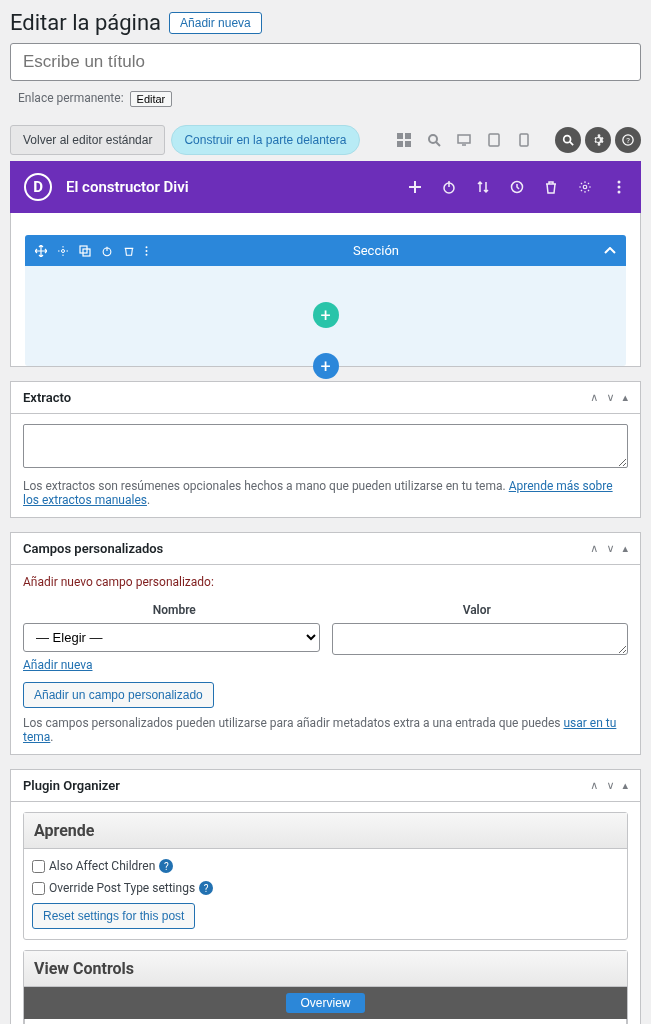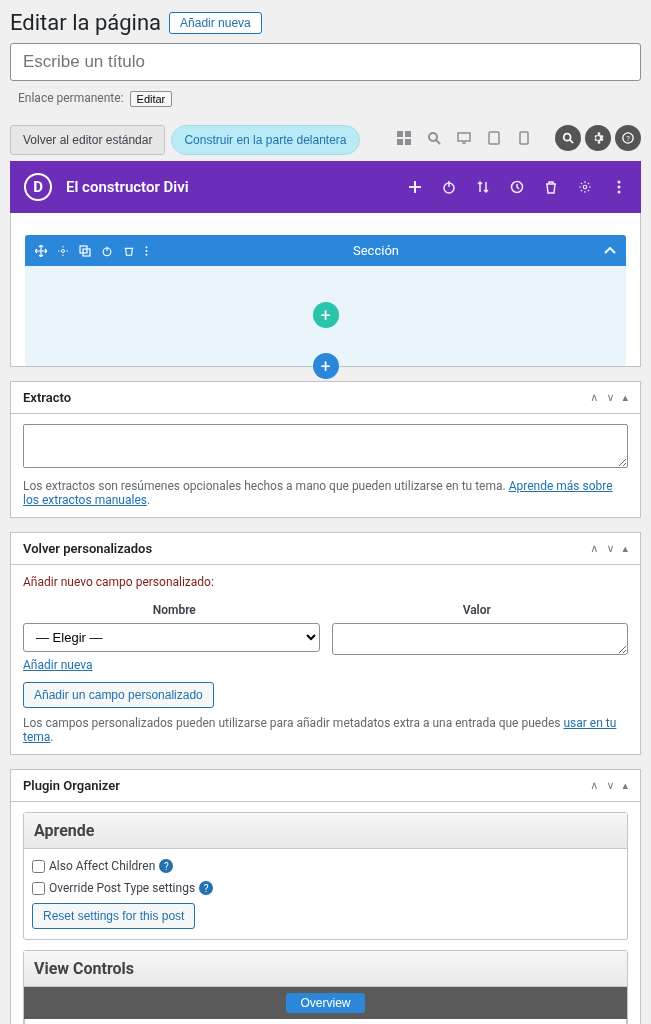--- a/index.html
+++ b/index.html
@@ -8,21 +8,21 @@
 
 .header-row { display: flex; align-items: center; gap: 8px; margin-bottom: 8px; }
 h1.page-heading { font-size: 22px; font-weight: 400; color: #1d2327; }
 .btn-outline { display: inline-block; padding: 3px 10px; font-size: 12px; border: 1px solid #2271b1; border-radius: 3px; color: #2271b1; background: #fff; cursor: pointer; }
 
 .title-input { width: 100%; padding: 8px 12px; font-size: 17px; border: 1px solid #8c8f94; border-radius: 3px; background: #fff; margin-bottom: 6px; }
 
 .permalink-row { font-size: 12px; color: #646970; padding: 4px 8px; display: flex; align-items: flex-start; flex-wrap: wrap; gap: 2px; }
 .btn-tiny { padding: 1px 6px; font-size: 11px; border: 1px solid #8c8f94; border-radius: 2px; background: #f6f7f7; cursor: pointer; margin-left: 4px; }
 
-.toolbar-row { display: flex; align-items: flex-start; justify-content: space-between; margin-top: 14px; margin-bottom: 2px; }
+.toolbar-row { display: flex; align-items: center; justify-content: space-between; margin-top: 14px; margin-bottom: 2px; }
 .toolbar-left { display: flex; gap: 6px; }
 .btn-grey { padding: 7px 12px; font-size: 12px; border: 1px solid #c3c4c7; background: #e7e7e8; color: #3c434a; border-radius: 3px; cursor: pointer; }
 .btn-cyan { padding: 7px 12px; font-size: 12px; border: 1px solid #a8dde8; background: #b8ebf5; color: #2271b1; border-radius: 15px; cursor: pointer; }
 .toolbar-right { display: flex; gap: 4px; align-items: center; }
 .icon-btn { width: 26px; height: 26px; display: flex; align-items: center; justify-content: center; color: #8c8f94; cursor: pointer; border-radius: 50%; }
 .icon-btn.dark { background: #555; color: #fff; }
 
 .divi-bar { background: #6c2eb9; color: #fff; display: flex; align-items: center; justify-content: space-between; padding: 12px 14px; margin-top: 6px; }
 .divi-bar-left { display: flex; align-items: center; gap: 14px; }
 .divi-logo { width: 28px; height: 28px; border: 2px solid #fff; border-radius: 50%; display: flex; align-items: center; justify-content: center; font-weight: bold; font-size: 15px; }
@@ -262,21 +262,21 @@
   <div class="metabox-body">
     <textarea class="excerpt-area" style=""></textarea>
     <p class="help-text">
       <span>Los extractos son resúmenes opcionales hechos a mano que pueden utilizarse en tu tema. </span><a>Aprende más sobre los extractos manuales</a>.
     </p>
   </div>
 </div>
 
 <div class="metabox">
   <div class="metabox-header">
-    <h2>Volver personalizados</h2>
+    <h2>Campos personalizados</h2>
     <div class="metabox-toggles">
       <span class="tgl">∧</span>
       <span class="tgl">∨</span>
       <span class="tgl">▴</span>
     </div>
   </div>
   <div class="metabox-body">
     <span class="cf-label">Añadir nuevo campo personalizado:</span>
     <div class="cf-table">
       <div class="cf-thead">

